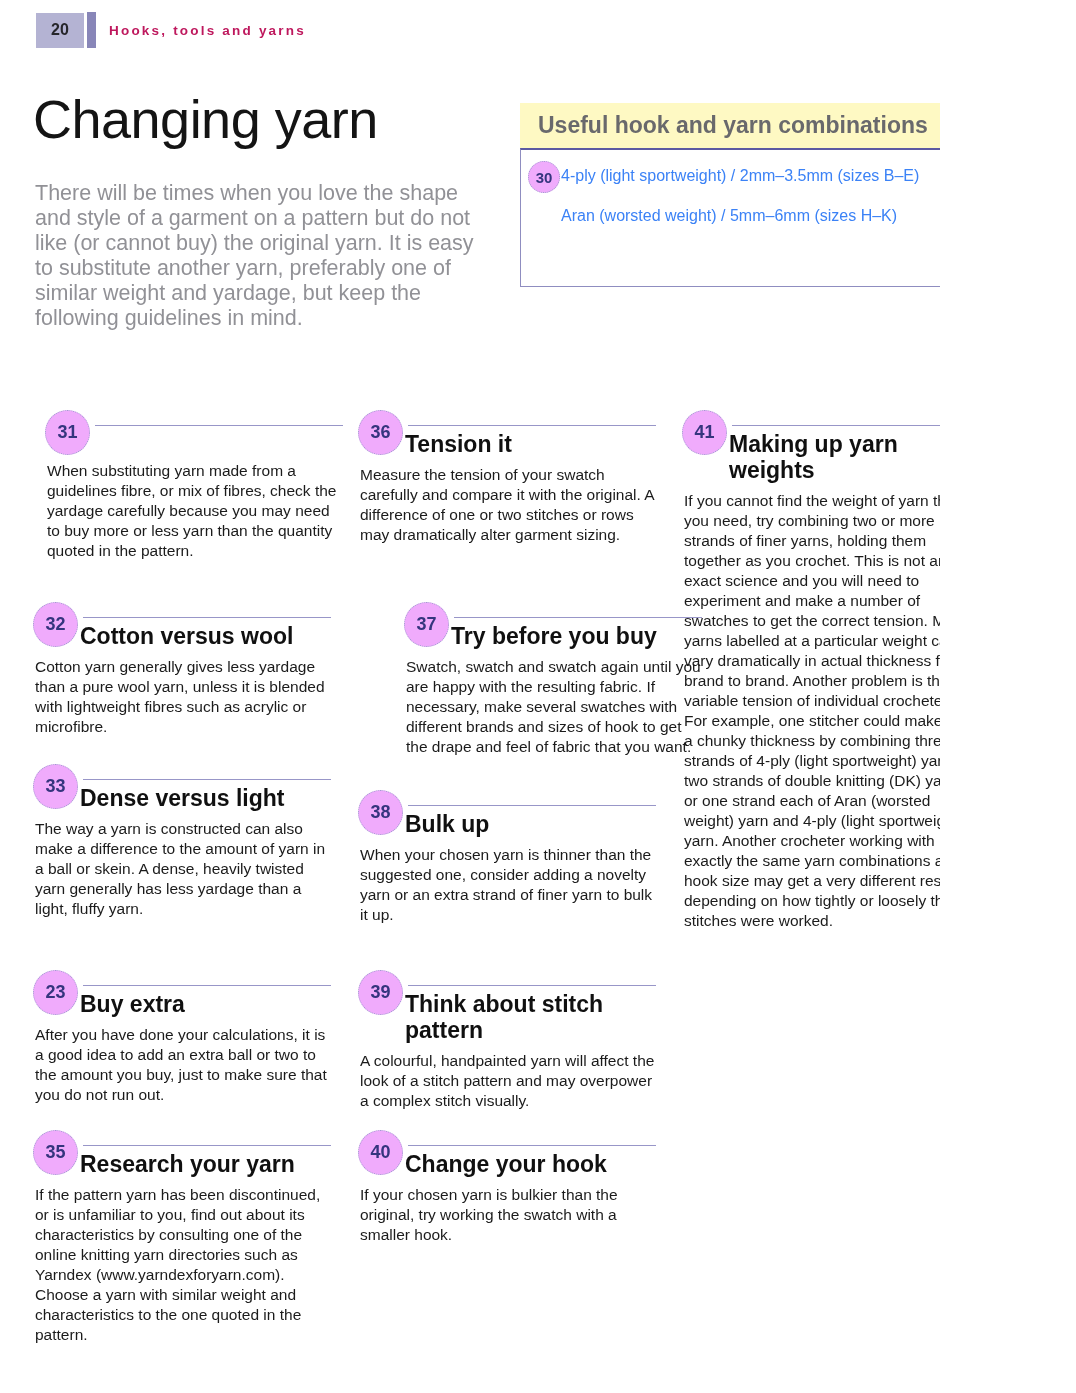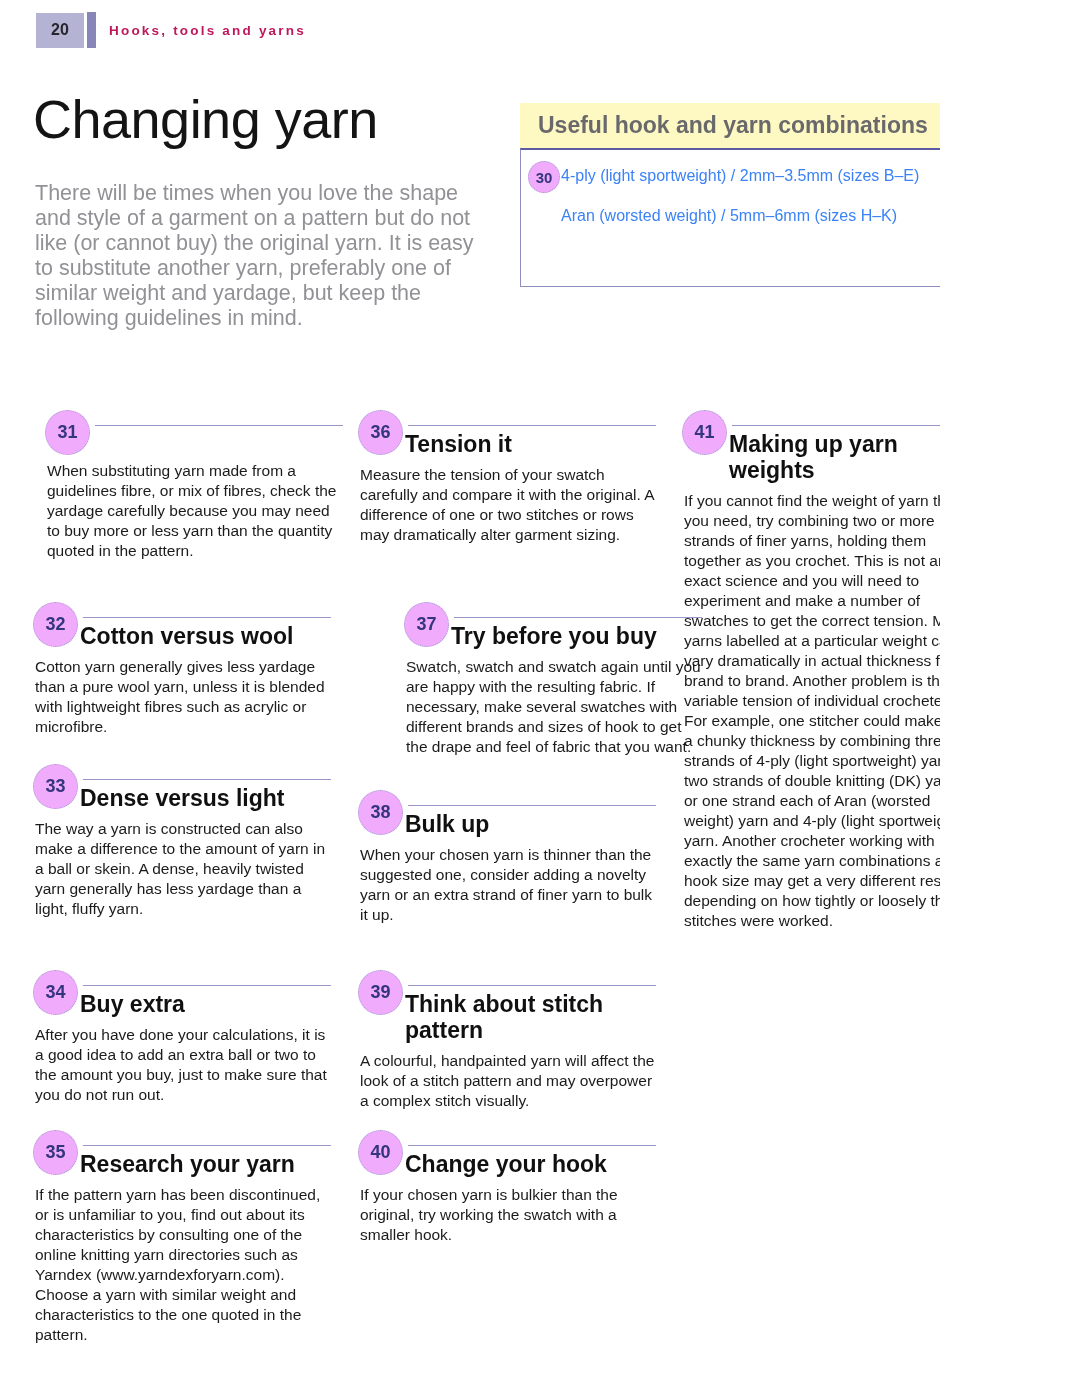--- a/index.html
+++ b/index.html
@@ -82,21 +82,21 @@
     <div class="tip-head">
       <span class="badge">33</span>
       <span class="tip-rule"></span>
     </div>
     <h3>Dense versus light</h3>
     <p>The way a yarn is constructed can also make a difference to the amount of yarn in a ball or skein. A dense, heavily twisted yarn generally has less yardage than a light, fluffy yarn.</p>
   </section>
 
   <section class="tip" style="left:35px;top:968px;">
     <div class="tip-head">
-      <span class="badge">34</span>
+      <span class="badge">23</span>
       <span class="tip-rule"></span>
     </div>
     <h3>Buy extra</h3>
     <p>After you have done your calculations, it is a good idea to add an extra ball or two to the amount you buy, just to make sure that you do not run out.</p>
   </section>
 
   <section class="tip" style="left:35px;top:1128px;">
     <div class="tip-head">
       <span class="badge">35</span>
       <span class="tip-rule"></span>

